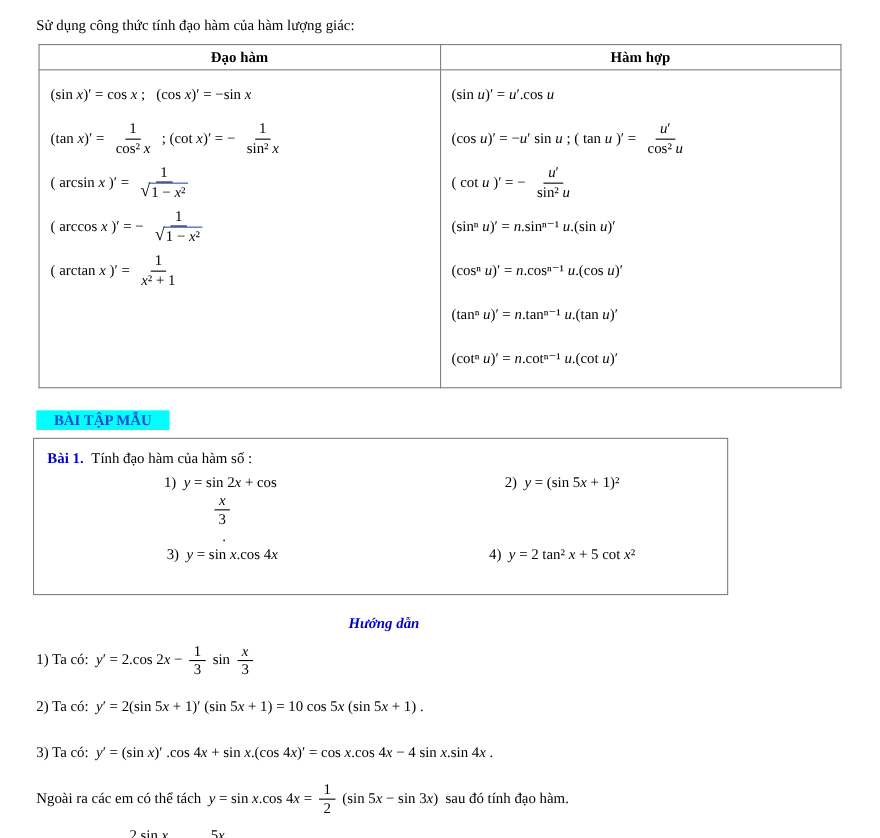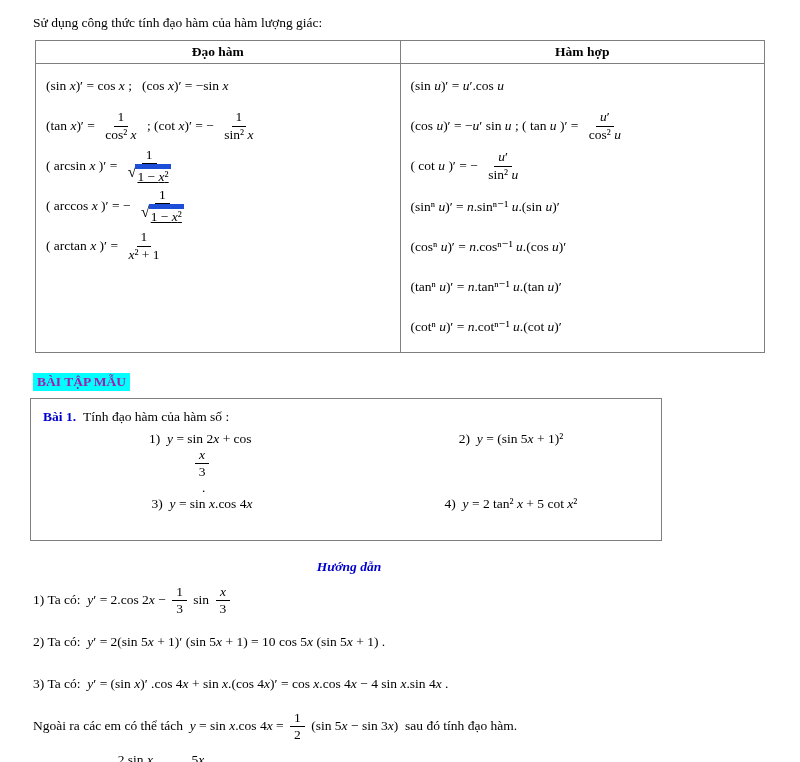--- a/index.html
+++ b/index.html
@@ -28,26 +28,26 @@
   }
   .fline>span{white-space:pre-wrap;}
   .frac{
     display:inline-flex;flex-direction:column;align-items:center;
     margin:0 3px;line-height:1.2;text-align:center;
   }
   .frac .fn{padding:0 4px;border-bottom:1px solid #000;}
   .frac .fd{padding:0 4px;display:inline-flex;align-items:center;}
   .sqrt{display:inline-flex;align-items:flex-start;}
   .sqrt .rad{font-size:16px;line-height:1;margin-right:-1px;}
-  .sqrt .rbody{border-top:5px solid #1d4ed8;padding:0 2px;text-decoration:underline;}
+  .sqrt .rbody{border-top:1px solid #1d4ed8;padding:0 2px;}
 
   .section-heading-wrap{margin-top:20px;}
   .section-heading{
-    display:inline-block;background:#00ffff;color:#a21caf;
-    font-weight:bold;padding:1px 4px;font-size:13.5px;
+    display:inline-block;background:#00ffff;color:#1d4ed8;
+    font-weight:bold;padding:1px 16px;font-size:13.5px;
   }
   .exercise-box{
     border:1px solid #7f7f7f;width:632px;margin-left:-3px;margin-top:7px;
     padding:6px 0 8px 12px;box-sizing:border-box;
   }
   .prob-head{min-height:24px;display:flex;align-items:center;white-space:pre-wrap;}
   .prob-label{color:#0000cc;font-weight:bold;margin-right:7px;}
   .prob-grid{display:grid;grid-template-columns:318px 1fr;margin-top:2px;}
   .prob-grid .fline{min-height:36px;flex-direction:column;}
 

